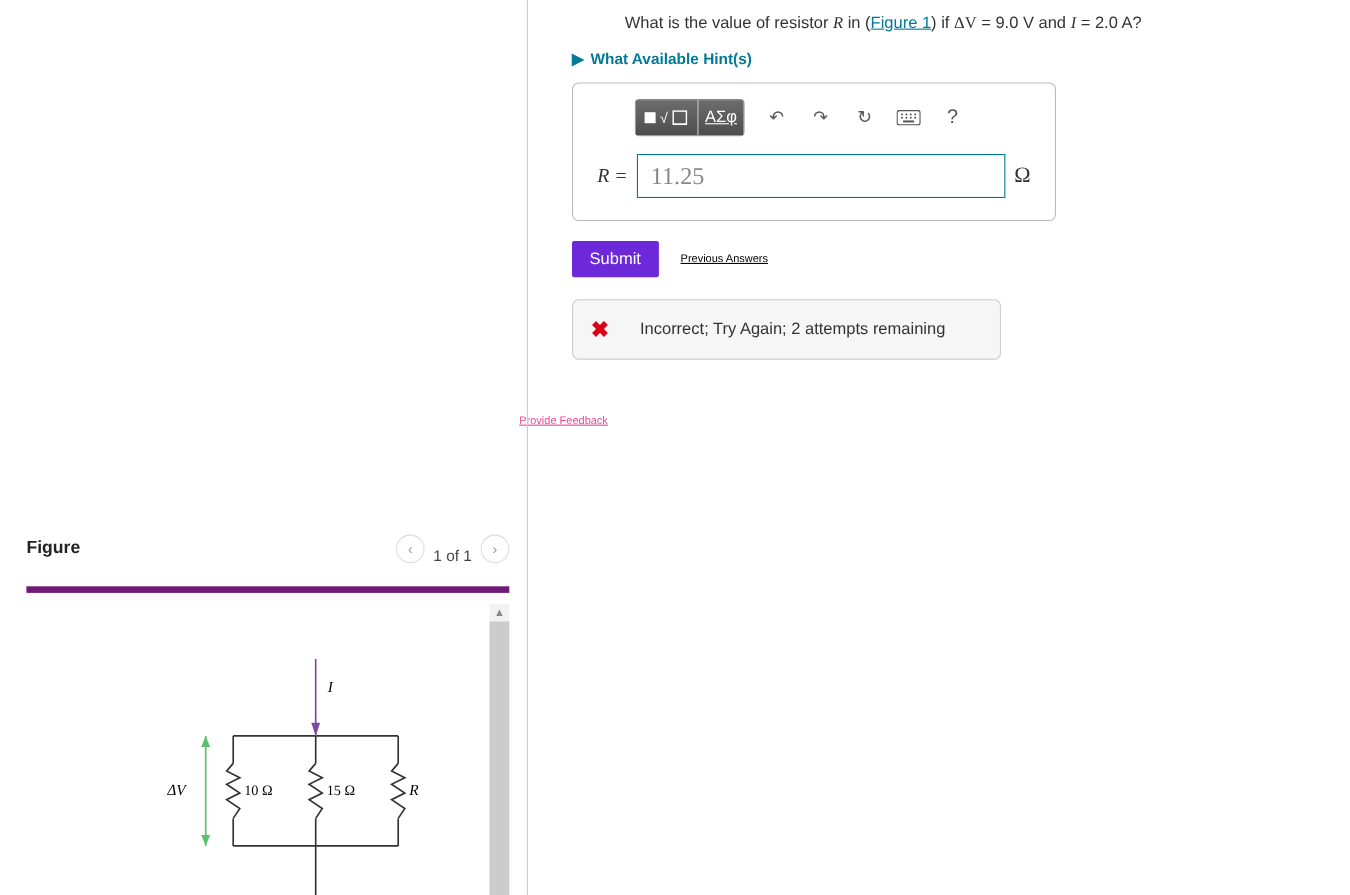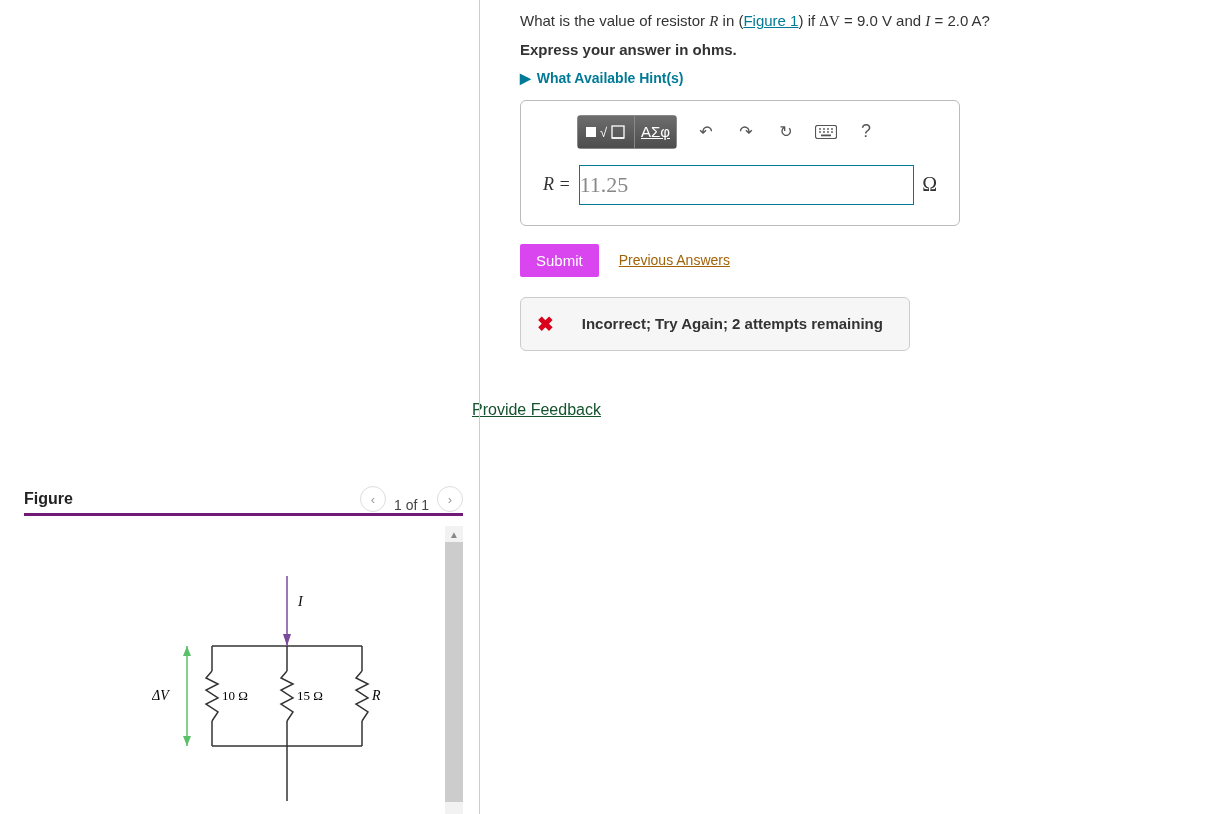--- a/index.html
+++ b/index.html
@@ -22,22 +22,22 @@
     padding: 10px 16px 0 24px;
   }
   .right-pane {
     flex: 1;
     padding: 10px 40px 0 40px;
   }
   .figure-header {
     display: flex;
     justify-content: space-between;
     align-items: center;
-    border-bottom: 3px solid #701a75;
-    padding-bottom: 0;
+    border-bottom: 6px solid #701a75;
+    padding-bottom: 20px;
     margin-top: 475px;
   }
   .figure-title {
     font-weight: bold;
     font-size: 16px;
     color: #222;
   }
   .figure-nav {
     display: flex;
     align-items: center;
@@ -81,20 +81,21 @@
     position: absolute;
     left: 128px;
     top: 40px;
     width: 260px;
     height: 240px;
   }
   .question-text {
     font-size: 15px;
     color: #333;
     line-height: 1.5;
+    margin-left: 48px;
   }
   .qvar { font-family: 'Times New Roman', serif; font-style: italic; }
   .figlink { color: #007a96; text-decoration: underline; cursor:pointer;}
   .express { font-weight: bold; margin-top: 8px; font-size:15px;}
   .hints {
     color: #007a96;
     font-weight: bold;
     margin: 12px 0 14px 0;
     cursor:pointer;
     font-size:14px;
@@ -136,46 +137,46 @@
   .answer-row {
     display:flex;align-items:center;gap:8px;
   }
   .rprefix { font-family:'Times New Roman',serif;font-style:italic;font-size:18px;margin-left:6px;}
   .answer-input {
     flex:1;
     height:40px;
     border:1px solid #007a96;
     font-size:22px;
     color:#888;
-    padding:0 0;
+    padding:0 12px;
     font-family:'Times New Roman',serif;
     outline:none;
   }
   .unit { font-family:'Times New Roman',serif;font-size:20px;margin-right:6px;}
   .submit-row {
     display:flex;align-items:center;gap:20px;margin-top:18px;
   }
   .submit-btn {
-    background:#d946ef;color:#fff;border:none;padding:8px 16px;
+    background:#6d28d9;color:#fff;border:none;padding:8px 16px;
     font-size:15px;cursor:pointer;border-radius:2px;
   }
   .prev-answers {
-    color:#a16207;text-decoration:underline;cursor:pointer;font-size:14px;
+    color:#000000;text-decoration:underline;cursor:pointer;font-size:10px;
   }
   .feedback-box {
     border:1px solid #ccc;border-radius:6px;
     background:#f6f6f6;
     padding:14px 16px;margin-top:20px;width:390px;
     display:flex;align-items:center;gap:12px;
   }
   .x-icon { color:#d9001b;font-size:20px;font-weight:bold;}
-  .feedback-text { font-weight:bold;color:#333;font-size:15px;padding-left:16px;}
+  .feedback-text { font-weight:normal;color:#333;font-size:15px;padding-left:16px;}
   .provide-fb {
-    color:#14532d;text-decoration:underline;cursor:pointer;
-    margin-top:50px;display:inline-block;font-size:16px;
+    color:#ec4899;text-decoration:underline;cursor:pointer;
+    margin-top:50px;display:inline-block;font-size:10px;
     margin-left:-48px;
     text-align:center;
   }
 </style>
 </head>
 <body>
 
 <div class="container">
   <div class="left-pane">
     <div class="figure-header">
@@ -224,21 +225,20 @@
         <text x="145" y="134" font-family="Times New Roman" font-size="13">15 Ω</text>
         <text x="220" y="134" font-family="Times New Roman" font-style="italic" font-size="14">R</text>
       </svg>
     </div>
   </div>
 
   <div class="right-pane">
     <div class="question-text">
       <span>What is the value of resistor </span><span class="qvar">R</span><span> in (</span><a class="figlink">Figure 1</a><span>) if </span><span class="qvar" style="font-style:normal;">ΔV</span><span> = 9.0 V</span><span> and </span><span class="qvar">I</span><span> = 2.0 A</span><span>?</span>
     </div>
-    <div class="express">Express your answer in ohms.</div>
     <div class="hints">
       <span>▶</span>
       <span>What Available Hint(s)</span>
     </div>
 
     <div class="answer-box">
       <div class="toolbar">
         <div class="tool-group">
           <div class="tool-btn tool-dark">
             <svg width="44" height="20" viewBox="0 0 44 20">

